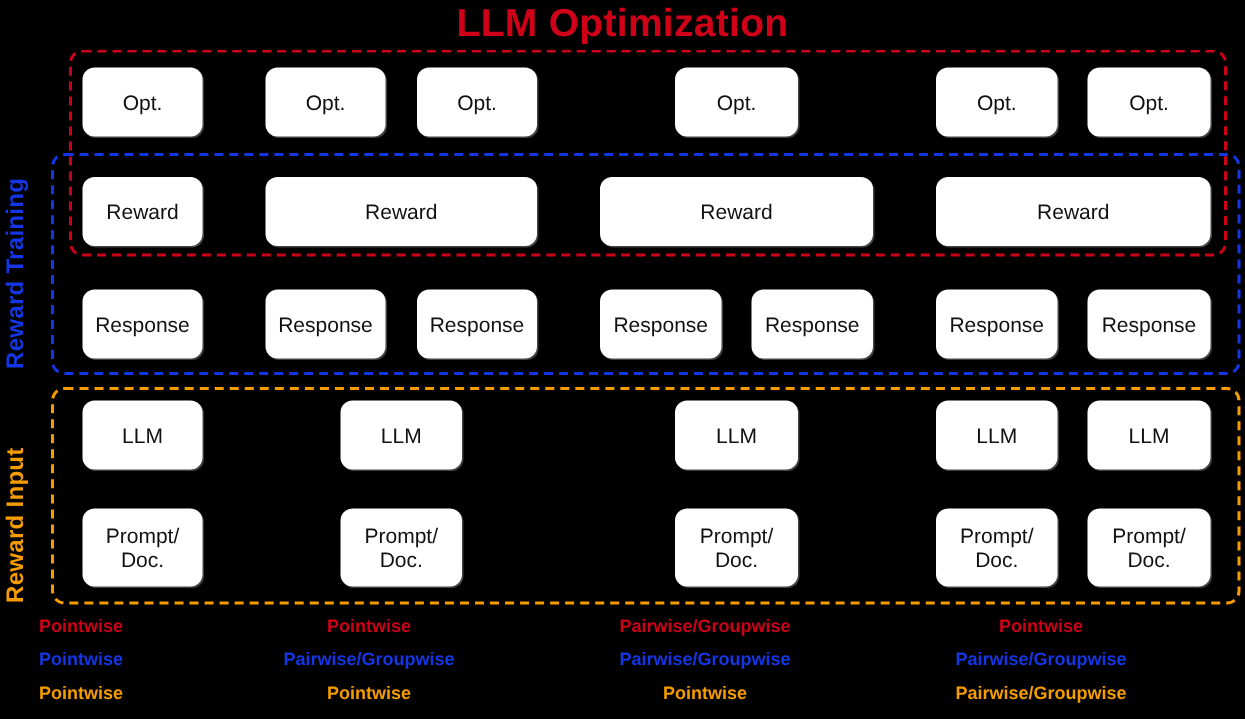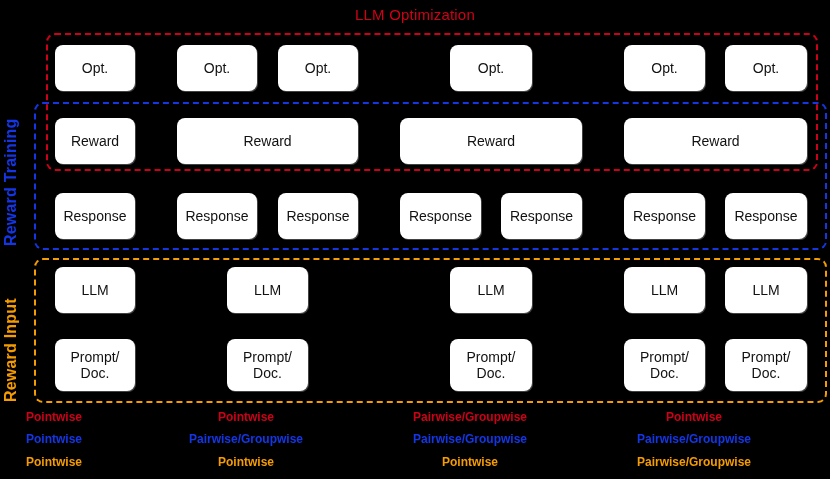--- a/index.html
+++ b/index.html
@@ -17,22 +17,22 @@
   }
 
   
   .title {
     position: absolute;
     left: 0;
     top: 2px;
     width: 830px;
     text-align: center;
     color: #d00018;
-    font-size: 15px;
-    font-weight: 400;
+    font-size: 26px;
+    font-weight: 700;
     letter-spacing: 0.2px;
     line-height: 26px;
     white-space: nowrap;
   }
 
   
   .frame {
     position: absolute;
     box-sizing: border-box;
     border-style: dashed;

